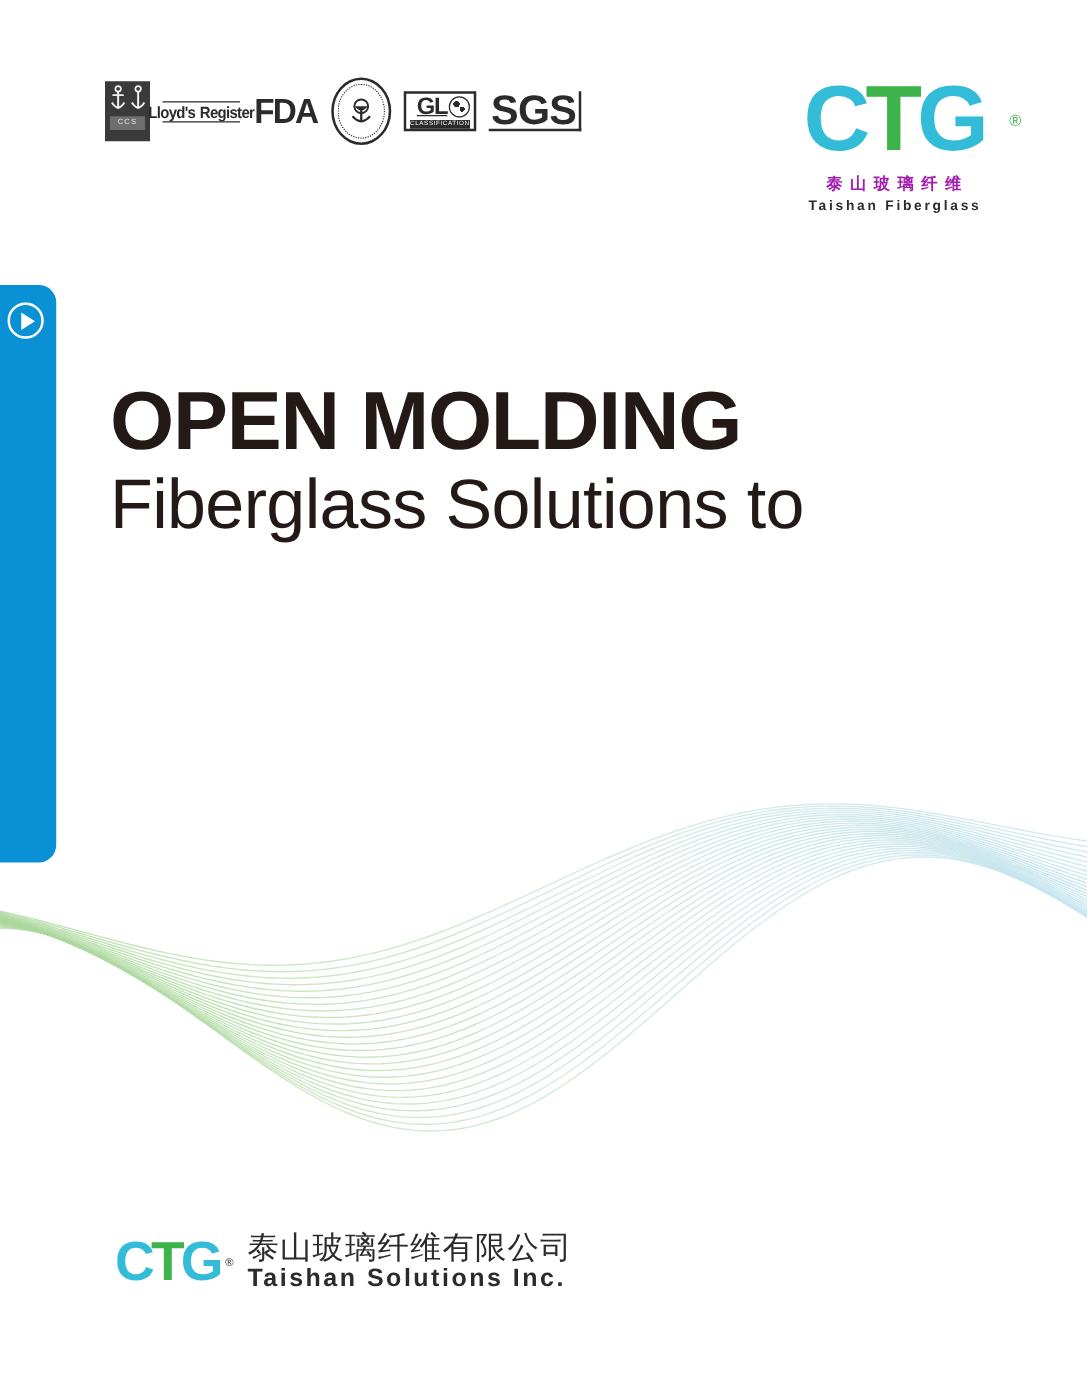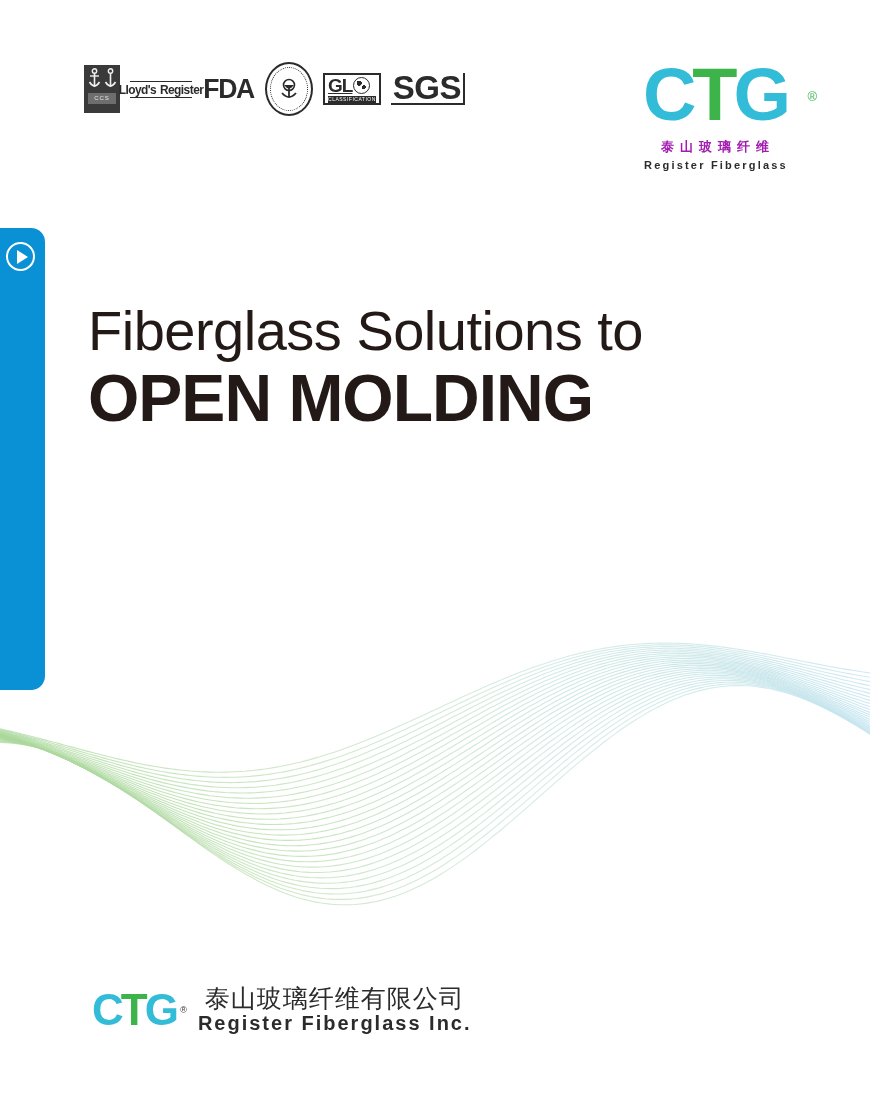--- a/index.html
+++ b/index.html
@@ -99,21 +99,21 @@
     position: absolute;
     left: 3px; top: 3px; right: 3px; bottom: 3px;
     border: 1.5px dotted #2b2b2b;
     border-radius: 50%;
   }
   .cert-glo {
     border: 2px solid #2b2b2b;
     padding: 1px 3px 0 3px;
     display: flex;
     flex-direction: column;
-    align-items: flex-start;
+    align-items: flex-end;
     text-decoration: underline;
   }
   .cert-glo .glo-top {
     font-weight: bold;
     font-size: 19px;
     letter-spacing: -1px;
     line-height: 19px;
     display: flex;
     align-items: center;
     gap: 1px;
@@ -283,21 +283,20 @@
     top: 0px;
     right: -11px;
     font-size: 9px;
     font-weight: normal;
     letter-spacing: 0;
     color: #2b2b2b;
   }
   .footer-text {
     margin-left: 22px;
     color: #2b2b2b;
-    text-align: center;
   }
   .footer-cn {
     font-size: 25px;
     line-height: 27px;
     letter-spacing: 1px;
     font-weight: normal;
   }
   .footer-en {
     font-size: 20px;
     line-height: 23px;
@@ -355,31 +354,31 @@
 
     <div class="cert-logo cert-sgs">SGS</div>
   </div>
 
   <div id="ctg-header">
     <div class="ctg-mark">
       <span class="ctg-c">C</span><span class="ctg-t">T</span><span class="ctg-g">G</span>
       <span class="ctg-reg">®</span>
     </div>
     <div class="ctg-cn">泰山玻璃纤维</div>
-    <div class="ctg-en">Register Fiberglass</div>
+    <div class="ctg-en">Taishan Fiberglass</div>
   </div>
 
   <div id="side-tab"></div>
   <div id="play-badge">
     <div class="tri"></div>
   </div>
 
   <div id="title-block">
+    <div id="title-line2">OPEN MOLDING</div>
     <div id="title-line1">Fiberglass Solutions to</div>
-    <div id="title-line2">OPEN MOLDING</div>
   </div>
 
   <svg id="wave-art" viewBox="0 0 870 400" preserveAspectRatio="none">
     <defs>
       <linearGradient id="waveGrad" x1="0" y1="0" x2="1" y2="0">
         <stop offset="0%" stop-color="#a9d79a"></stop>
         <stop offset="35%" stop-color="#bfe0b4"></stop>
         <stop offset="62%" stop-color="#c6e4dd"></stop>
         <stop offset="100%" stop-color="#bfe2ee"></stop>
       </linearGradient>
@@ -414,17 +413,17 @@
       </g>
   </svg>
 
   <div id="footer">
     <div class="footer-mark">
       <span class="ctg-c">C</span><span class="ctg-t">T</span><span class="ctg-g">G</span>
       <span class="footer-reg">®</span>
     </div>
     <div class="footer-text">
       <div class="footer-cn">泰山玻璃纤维有限公司</div>
-      <div class="footer-en">Register Fiberglass Inc.</div>
+      <div class="footer-en">Taishan Solutions Inc.</div>
     </div>
   </div>
 
 </div>
 
 </body></html>

